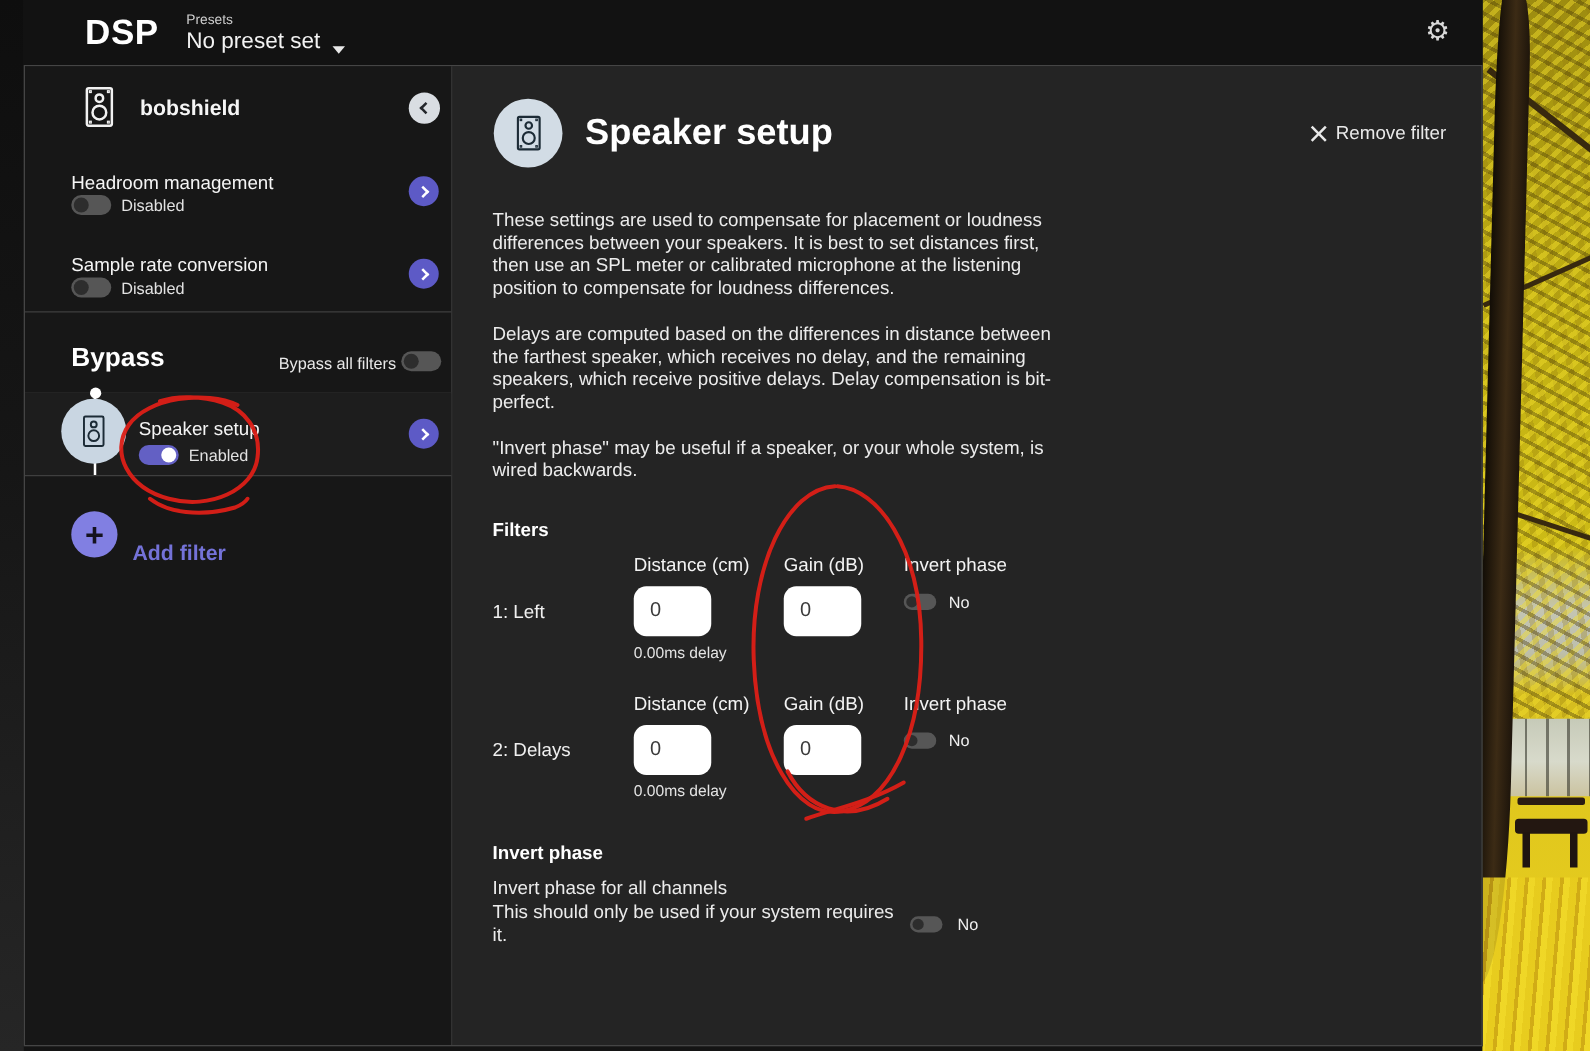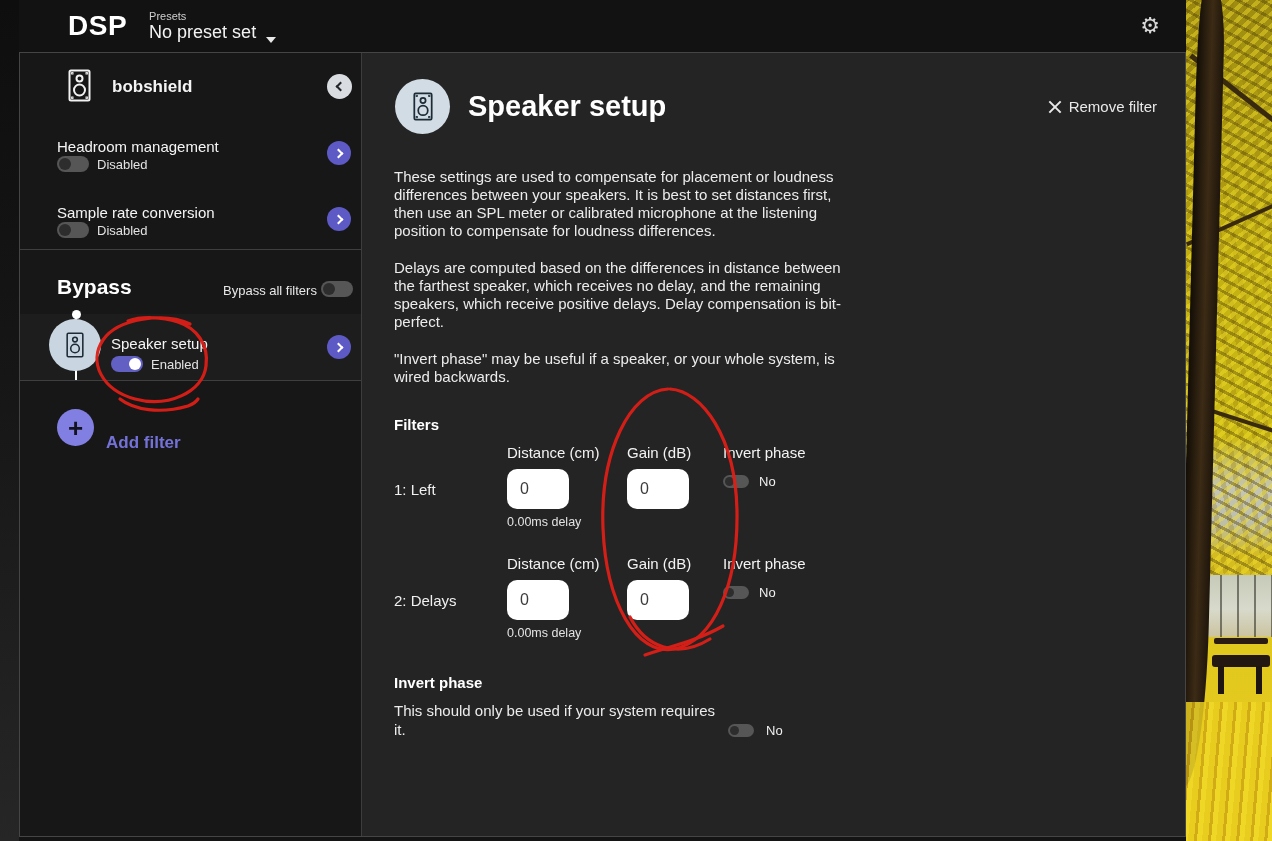--- a/index.html
+++ b/index.html
@@ -318,20 +318,21 @@
                 </span>
               <span class="tog-label">No</span>
             </div>
             <div class="delay">0.00ms delay</div>
           </div>
 
           <div class="invert-section">
             <div class="invert-heading">Invert phase</div>
             <div class="invert-row">
               <div class="invert-text">
+                <div>Invert phase for all channels</div>
                 <div>This should only be used if your system requires it.</div>
               </div>
               <div class="invert-toggle-wrap">
                 <span class="toggle sm">
                     <span class="knob"></span>
                   </span>
                 <span class="tog-label">No</span>
               </div>
             </div>
           </div>

